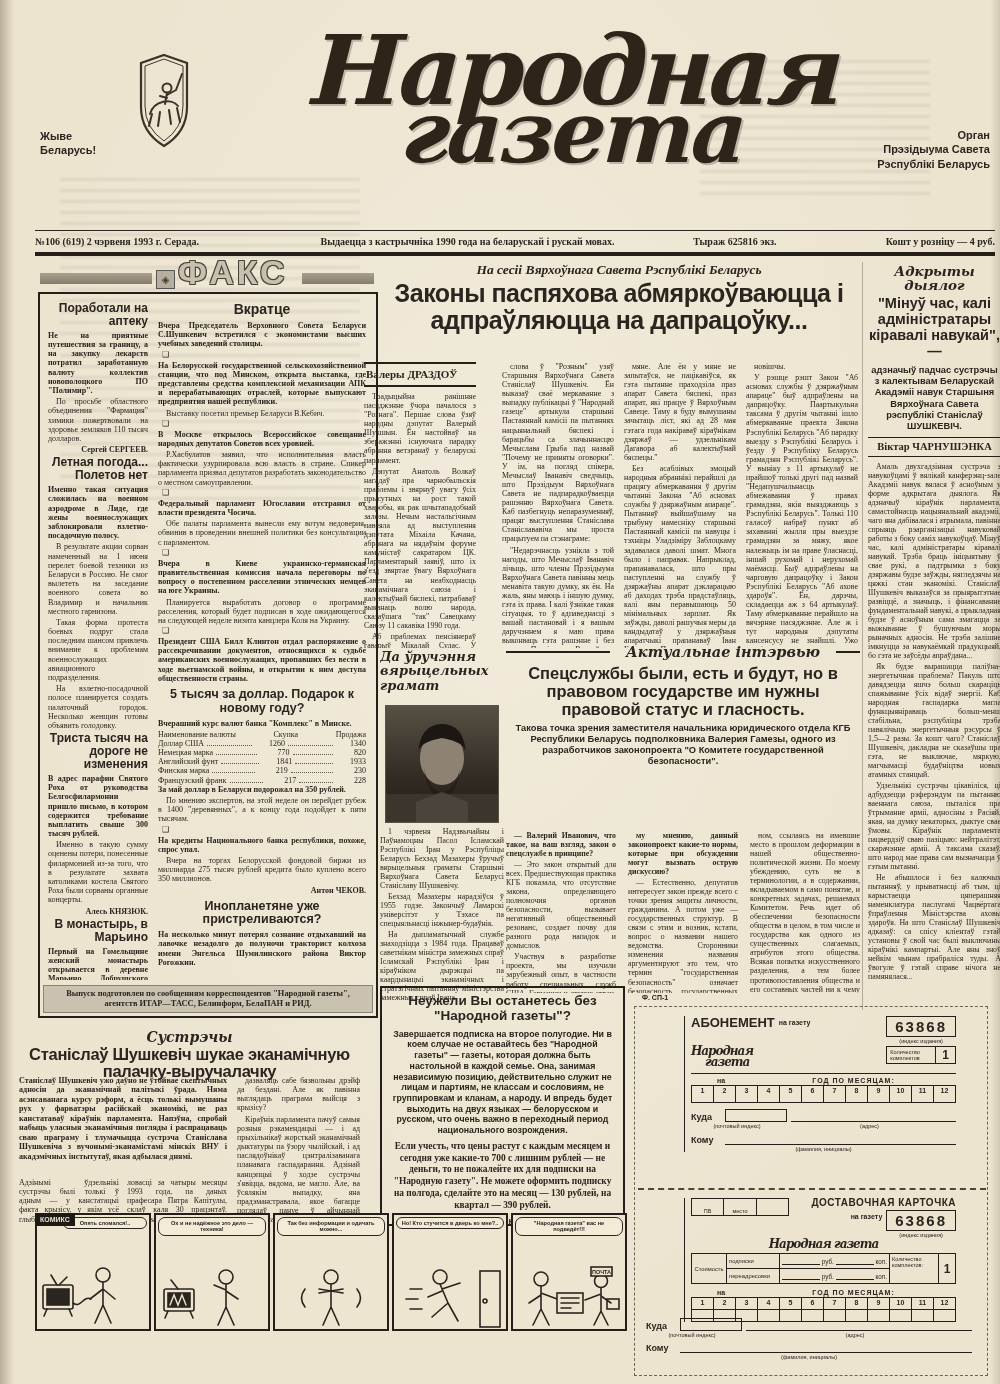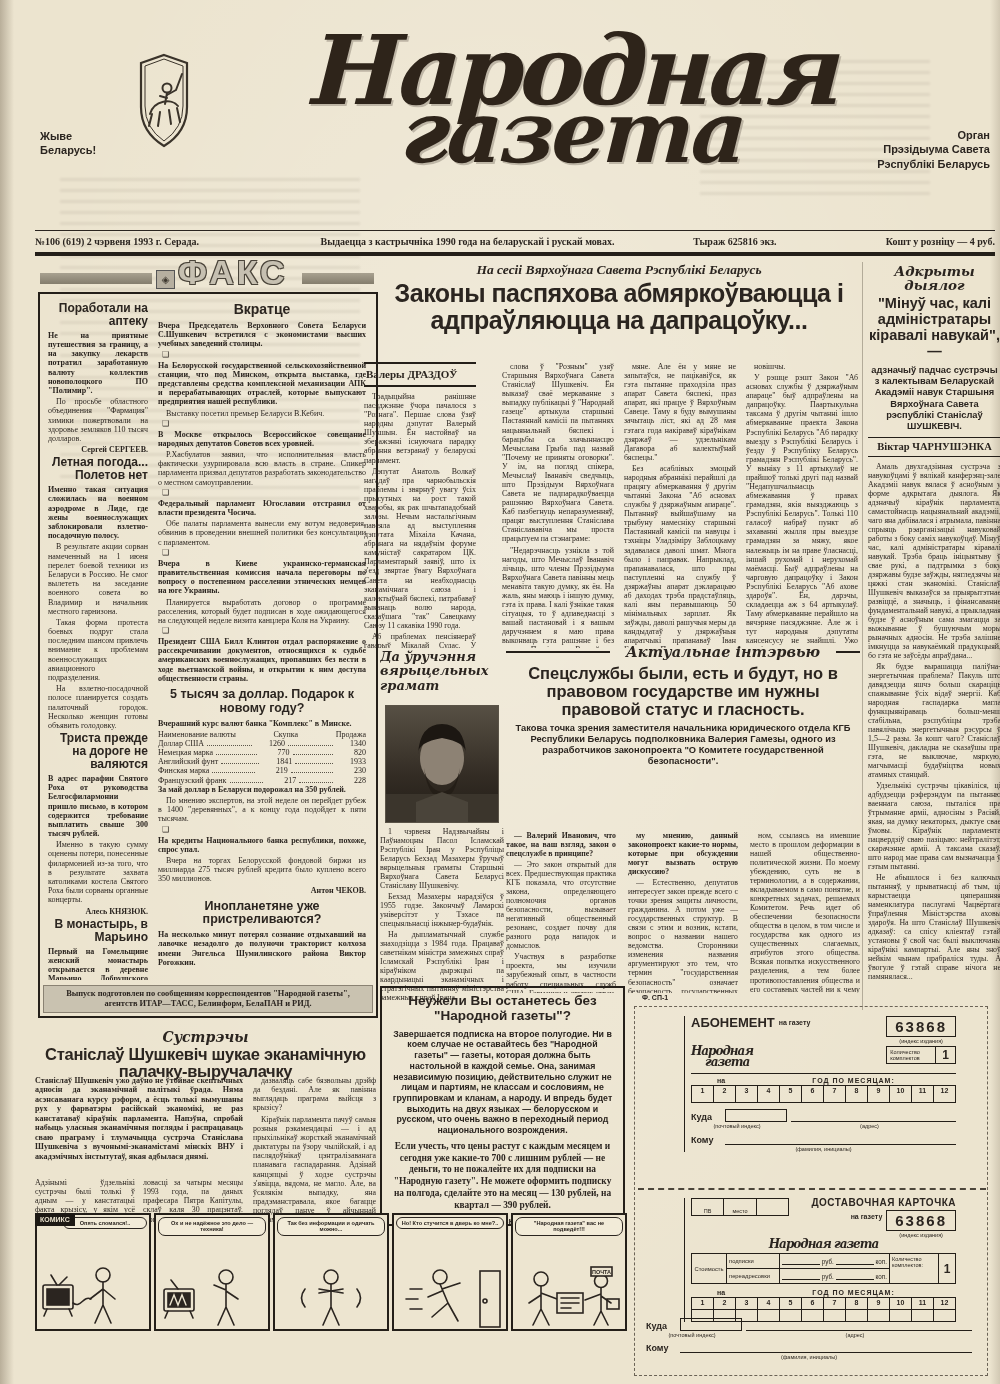--- a/index.html
+++ b/index.html
@@ -86,21 +86,21 @@
   #dlg .who{border-top:1.5px solid #241f19;border-bottom:1.5px solid #241f19;
             font:bold 10.5px/1.15 "Liberation Serif",serif;text-align:center;padding:3px 0;margin-bottom:5px}
   #dlg .bp{font-size:7.9px}
   
   #promo{left:380px;top:986px;width:245px;height:240px;border:2px solid #241f19;padding:6px 9px;box-sizing:border-box;overflow:hidden}
   #promo .t{font:bold 13.5px/1.1 "Liberation Sans",sans-serif;text-align:center;margin-bottom:5px}
   #promo .p1{font:bold 8.8px/1.22 "Liberation Sans",sans-serif;text-align:center;margin-bottom:5px}
   #promo .p2{font:bold 9.4px/1.25 "Liberation Serif",serif;text-align:center;margin-bottom:5px}
   #promo .p3{font:bold 9px/1.25 "Liberation Sans",sans-serif;text-align:center}
   
-  #meet{left:35px;top:1030px;width:341px;height:196px;overflow:hidden}
+  #meet{left:19px;top:1030px;width:341px;height:196px;overflow:hidden}
   #meet .kick{font:bold italic 14px/1 "DejaVu Serif",serif;text-align:center}
   #meet .hd{font:bold 16.5px/1.05 "Liberation Sans",sans-serif;text-align:center;letter-spacing:-.3px;margin:2px 0 4px}
   #meetLead{position:absolute;left:0;top:46px;width:208px;font-weight:bold;font-size:8.1px;line-height:1.17;text-align:justify}
   .mcol{position:absolute;font-size:7.9px;line-height:1.16;overflow:hidden}
   
   #comic{left:35px;top:1213px;width:592px;height:118px;display:flex;gap:3px}
   .panel{flex:1;border:2px solid #241f19;position:relative;background:#ede5d0}
   .bubble{position:relative;margin:2px 2px 1px;border:1px solid #2b2520;border-radius:7px;background:#f2ebd8;
           font:bold 5.6px/1.15 "Liberation Sans",sans-serif;text-align:center;padding:2px 2px}
   .panel svg{position:absolute;left:0;bottom:0}
@@ -216,21 +216,21 @@
       <div>
         <div class="fh">Летная погода... Полетов нет</div>
         <div class="lead">Именно такая ситуация сложилась на военном аэродроме в Лиде, где жены военнослужащих заблокировали взлетно-посадочную полосу.</div>
         <div>
             <p class="bp">В результате акции сорван намеченный на 1 июня перелет боевой техники из Беларуси в Россию. Не смог вылететь на заседание военного совета во Владимир и начальник местного гарнизона.</p>
             <p class="bp">Такая форма протеста боевых подруг стала последним шансом привлечь внимание к проблемам военнослужащих авиационного подразделения.</p>
             <p class="bp">На взлетно-посадочной полосе планируется создать палаточный городок. Несколько женщин готовы объявить голодовку.</p>
           </div>
       </div>
       <div>
-        <div class="fh">Триста прежде на дороге не валяются</div>
+        <div class="fh">Триста тысяч на дороге не изменения</div>
         <div class="lead">В адрес парафии Святого Роха от руководства Белгосфилармонии пришло письмо, в котором содержится требование выплатить свыше 300 тысяч рублей.</div>
         <div>
             <p class="bp">Именно в такую сумму оценены потери, понесенные филармонией из-за того, что в результате захвата католиками костела Святого Роха были сорваны органные концерты.</p>
           </div>
         <div class="auth">Алесь КНЯЗЮК.</div>
       </div>
       <div>
         <div class="fh">В монастырь, в Марьино</div>
         <div class="lead">Первый на Гомельщине женский монастырь открывается в деревне Марьино Добрушского района.</div>
 

